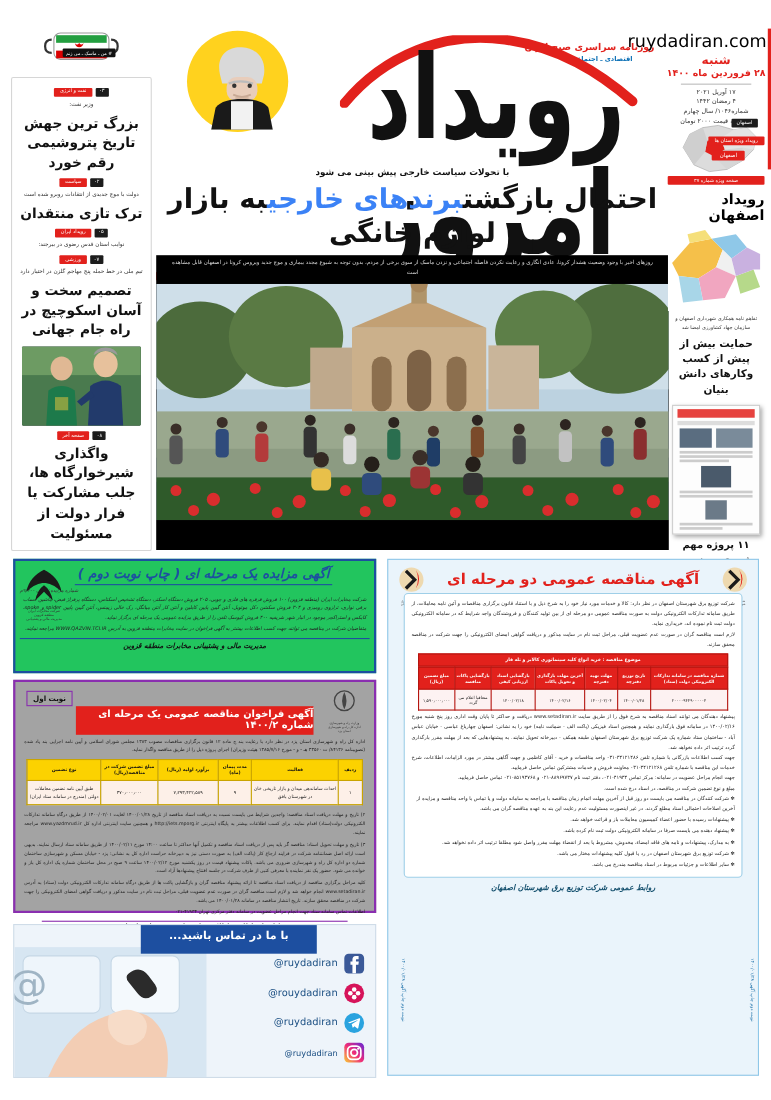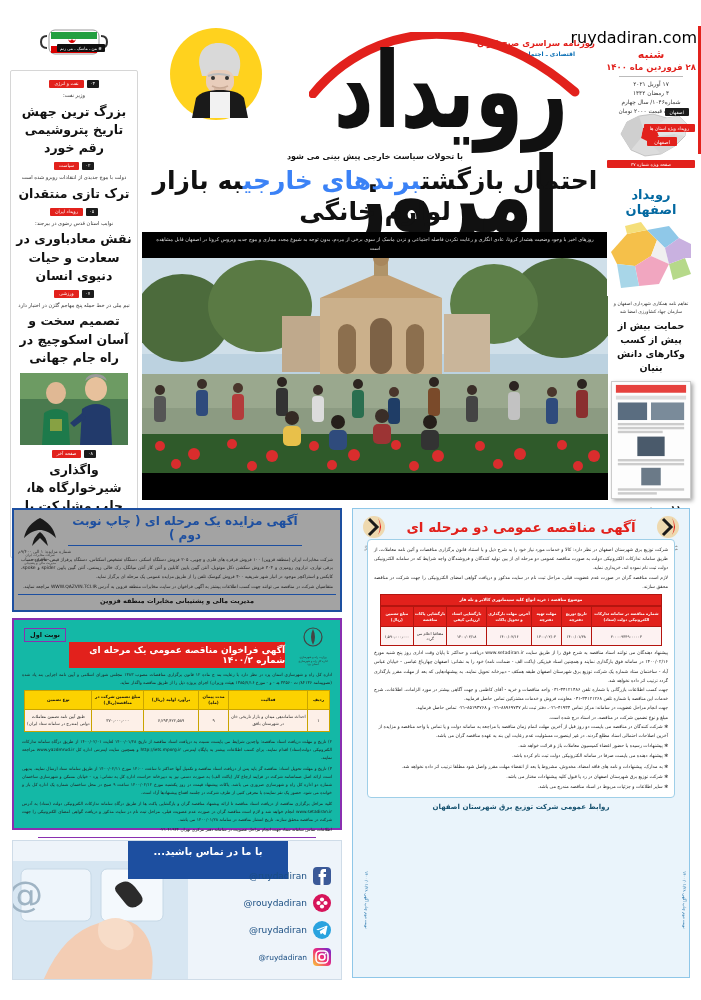--- a/index.html
+++ b/index.html
@@ -166,41 +166,41 @@
 
   
   .rsidebar {
     position: absolute; right: 6px; top: 160px; width: 88px; height: 340px;
   }
   .rs-tag {
     background: #e2211c; color: #fff; font-size: 4.4px; text-align: center;
     padding: 1.6px 0; border-radius: 1px;
   }
   .rs-brand {
-    text-align: center; font-size: 13px; font-weight: bold; color: #0369a1;
-    margin: 19px 0 1px;
+    text-align: right; font-size: 13px; font-weight: bold; color: #000000;
+    margin: 6px 0 1px;
   }
   .rs-map { width: 88px; height: 78px; position: relative; overflow: hidden; }
   .rs-kicker { font-size: 4.6px; color: #333; text-align: center; line-height: 1.8; margin-top: 4px; }
   .rs-head { font-size: 9.5px; font-weight: bold; color: #111; text-align: center; line-height: 1.5; margin-top: 2px; }
   .rs-paper {
     width: 80px; height: 118px; margin: 5px auto 0; position: relative;
     background: #fdfdfd; border: 1px solid #ccc; overflow: hidden;
     box-shadow: 2px 2px 4px rgba(0,0,0,.35);
   }
   .rs-head2 { font-size: 9px; font-weight: bold; color: #111; text-align: center; line-height: 1.55; margin-top: 4px; }
 
   
   .ad-left-1 {
     position: absolute; left: 12px; top: 508px; width: 330px; height: 104px;
-    border: 2px solid #1d4fa0; background: #a3a3a3; padding: 4px;
+    border: 2px solid #1d4fa0; background: #22c55e; padding: 4px; font-style: italic;
   }
   .ad-left-2 {
     position: absolute; left: 12px; top: 618px; width: 330px; height: 212px;
-    border: 2px solid #8a2fb0; background: #14b8a6; padding: 4px;
+    border: 2px solid #8a2fb0; background: #a3a3a3; padding: 4px;
   }
   .ad-right {
     position: absolute; left: 352px; top: 508px; width: 338px; height: 470px;
     border: 1px solid #8fc7e8; background: #eaf4fb; padding: 6px;
     overflow: hidden;
   }
   .ad-social {
     position: absolute; left: 12px; top: 840px; width: 330px; height: 140px;
     background: #eef4fa; border: 1px solid #cfdce8; overflow: hidden;
   }
@@ -247,42 +247,42 @@
 
   .adr-title { text-align: center; color: #e2211c; font-size: 13.5px; font-weight: bold; margin: 4px 0 2px; }
   .adr-logo { position: absolute; width: 30px; height: 34px; top: 6px; text-align: center; }
   .adr-card {
     background: #fff; border: 1px solid #9fcfe8; border-radius: 4px;
     margin: 4px 8px; padding: 5px 6px; position: relative; z-index: 2;
   }
   .adr-body { font-size: 4.6px; color: #222; line-height: 2.0; text-align: justify; }
   .adr-bullets { font-size: 4.6px; color: #222; line-height: 2.0; }
   .adr-bullets div { margin-bottom: 1px; }
-  .adr-sign { text-align: center; font-size: 7px; font-weight: bold; color: #14506e; margin-top: 5px; }
+  .adr-sign { text-align: center; font-size: 7px; font-weight: bold; color: #14506e; margin-top: 5px; font-style: italic; }
   .adr-side {
     position: absolute; top: 40px; width: 14px; font-size: 4.2px; color: #1a6ea8;
     writing-mode: vertical-rl; text-orientation: mixed; line-height: 1.2; height: 380px;
   }
 
   table.adr-table { width: 96%; margin: 3px auto 2px; border-collapse: collapse; }
   table.adr-table caption {
     background: #e2211c; color: #fff; font-size: 4.2px; padding: 2.5px 0;
     border: 1px solid #b4150f; font-weight: bold;
   }
   table.adr-table th {
     background: #e2211c; color: #fff; font-size: 3.9px; font-weight: bold;
     border: 1px solid #b4150f; padding: 4px 1px; line-height: 1.45;
   }
   table.adr-table td {
     background: #fdf2f2; color: #222; font-size: 3.9px; text-align: center;
     border: 1px solid #b4150f; padding: 4px 1px;
   }
 
   .soc-banner {
-    position: absolute; left: 115px; top: 0; width: 160px; height: 38px;
+    position: absolute; left: 115px; top: 0; width: 160px; height: 26px;
     background: #1d4fa0; color: #fff; font-size: 10px; font-weight: bold;
     text-align: center; line-height: 22px;
   }
   .soc-list { position: absolute; right: 10px; top: 26px; width: 150px; }
   .soc-item { display: flex; align-items: center; gap: 6px; margin-bottom: 9px; }
   .soc-ico { width: 18px; height: 18px; border-radius: 4px; flex: 0 0 18px; position: relative; }
   .soc-handle { font-size: 9px; color: #1a4e82; direction: ltr; font-family: "DejaVu Sans", sans-serif; }
   .soc-photo { position: absolute; left: 0; top: 20px; width: 175px; height: 120px; overflow: hidden; }
 </style>
 </head>
@@ -378,21 +378,20 @@
         <div class="kicker">دولت با موج جدیدی از انتقادات روبرو شده است</div>
         <div class="lsb-head">ترک تازی منتقدان</div>
       </div>
 
       <div>
         <div class="cat-row">
           <span class="cat-num">۰۵</span>
           <span class="cat-tag">رویداد ایران</span>
         </div>
         <div class="kicker">نوایب استان قدس رضوی در بیرجند:</div>
-        <div class="lsb-head">نقش معادباوری در سعادت و حیات دنیوی انسان</div>
       </div>
 
       <div>
         <div class="cat-row">
           <span class="cat-num">۰۷</span>
           <span class="cat-tag">ورزشی</span>
         </div>
         <div class="kicker">تیم ملی در خط حمله پنج مهاجم گلزن در اختیار دارد</div>
         <div class="lsb-head">تصمیم سخت و آسان اسکوچیچ در راه جام جهانی</div>
 

